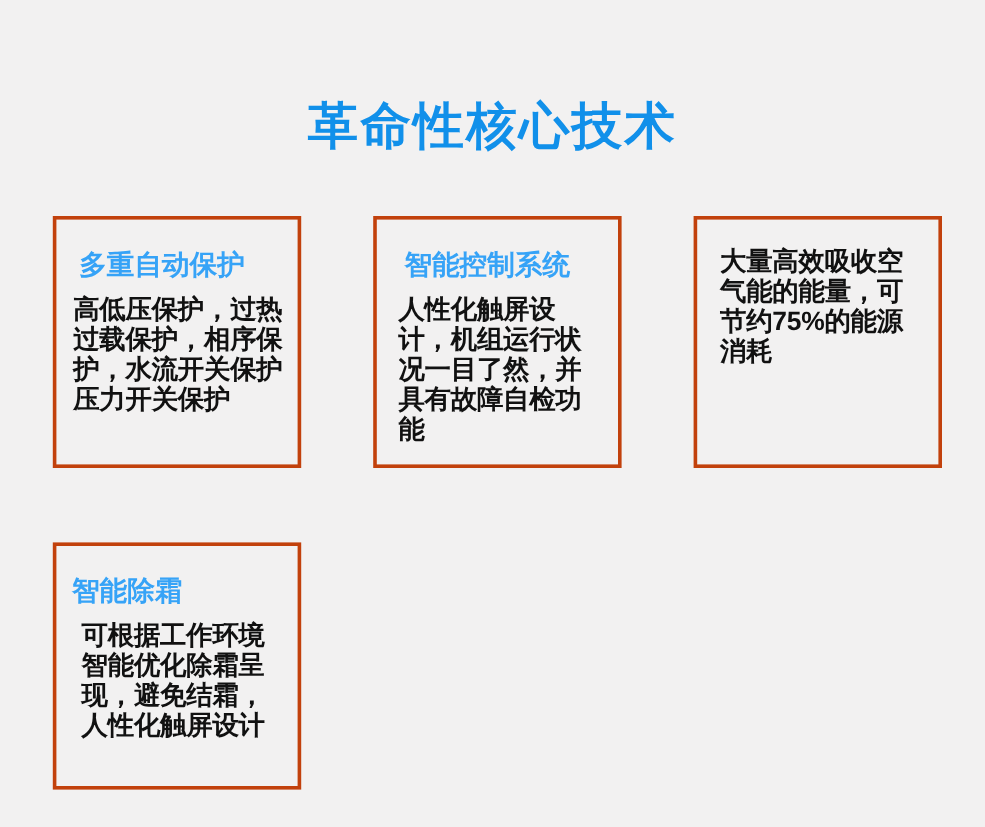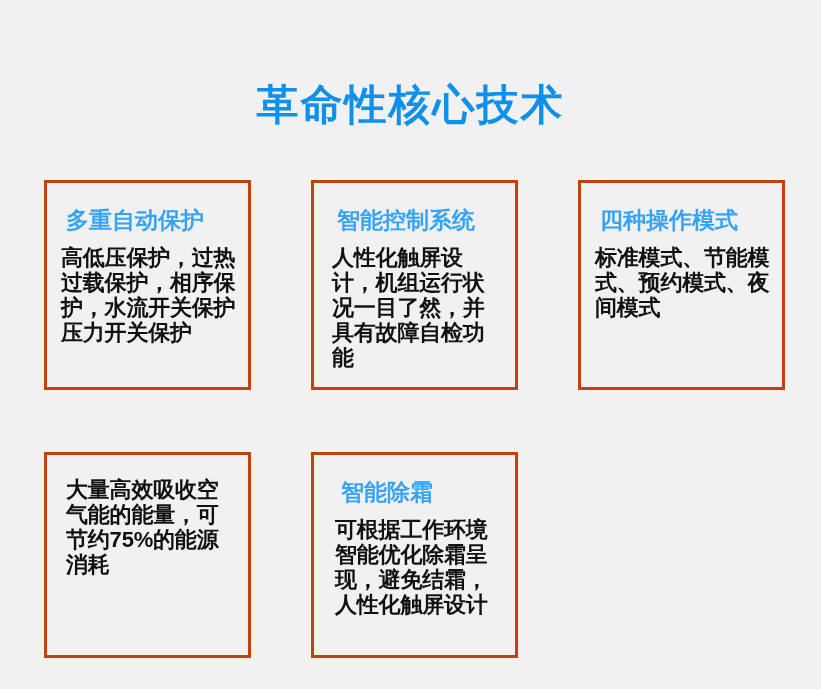--- a/index.html
+++ b/index.html
@@ -75,45 +75,41 @@
 
   .card--control  .card-title { margin-left: 10px; }
   .card--control  .card-body  { margin-left: 5px; }
 
   .card--modes    .card-title { margin-left: 6px; }
   .card--modes    .card-body  { margin-left: 1px; }
 
   .card--saving   .card-title { margin-left: 12px; }
   .card--saving   .card-body  { margin-left: 6px; }
 
-  .card--defrost  .card-title { margin-left: 14px; }
+  .card--defrost  .card-title { }
   .card--defrost  .card-body  { margin-left: 8px; }
 </style>
 </head>
 <body>
 
 <h1 id="page-title">革命性核心技术</h1>
 
 <div class="cards-grid">
 
   <div class="card card--protection">
     <div class="card-title">多重自动保护</div>
     <p class="card-body">高低压保护，过热过载保护，相序保护，水流开关保护压力开关保护</p>
   </div>
 
 
   <div class="card card--control">
     <div class="card-title">智能控制系统</div>
     <p class="card-body">人性化触屏设计，机组运行状况一目了然，并具有故障自检功能</p>
   </div>
 
-  <div class="card card--modes">
-    <div class="card-title">四种操作模式</div>
-    <p class="card-body">标准模式、节能模式、预约模式、夜间模式</p>
-  </div>
 
   <div class="card card--saving">
     <p class="card-body">大量高效吸收空气能的能量，可节约75%的能源消耗</p>
   </div>
 
   <div class="card card--defrost">
     <div class="card-title">智能除霜</div>
     <p class="card-body">可根据工作环境智能优化除霜呈现，避免结霜，人性化触屏设计</p>
   </div>
 

